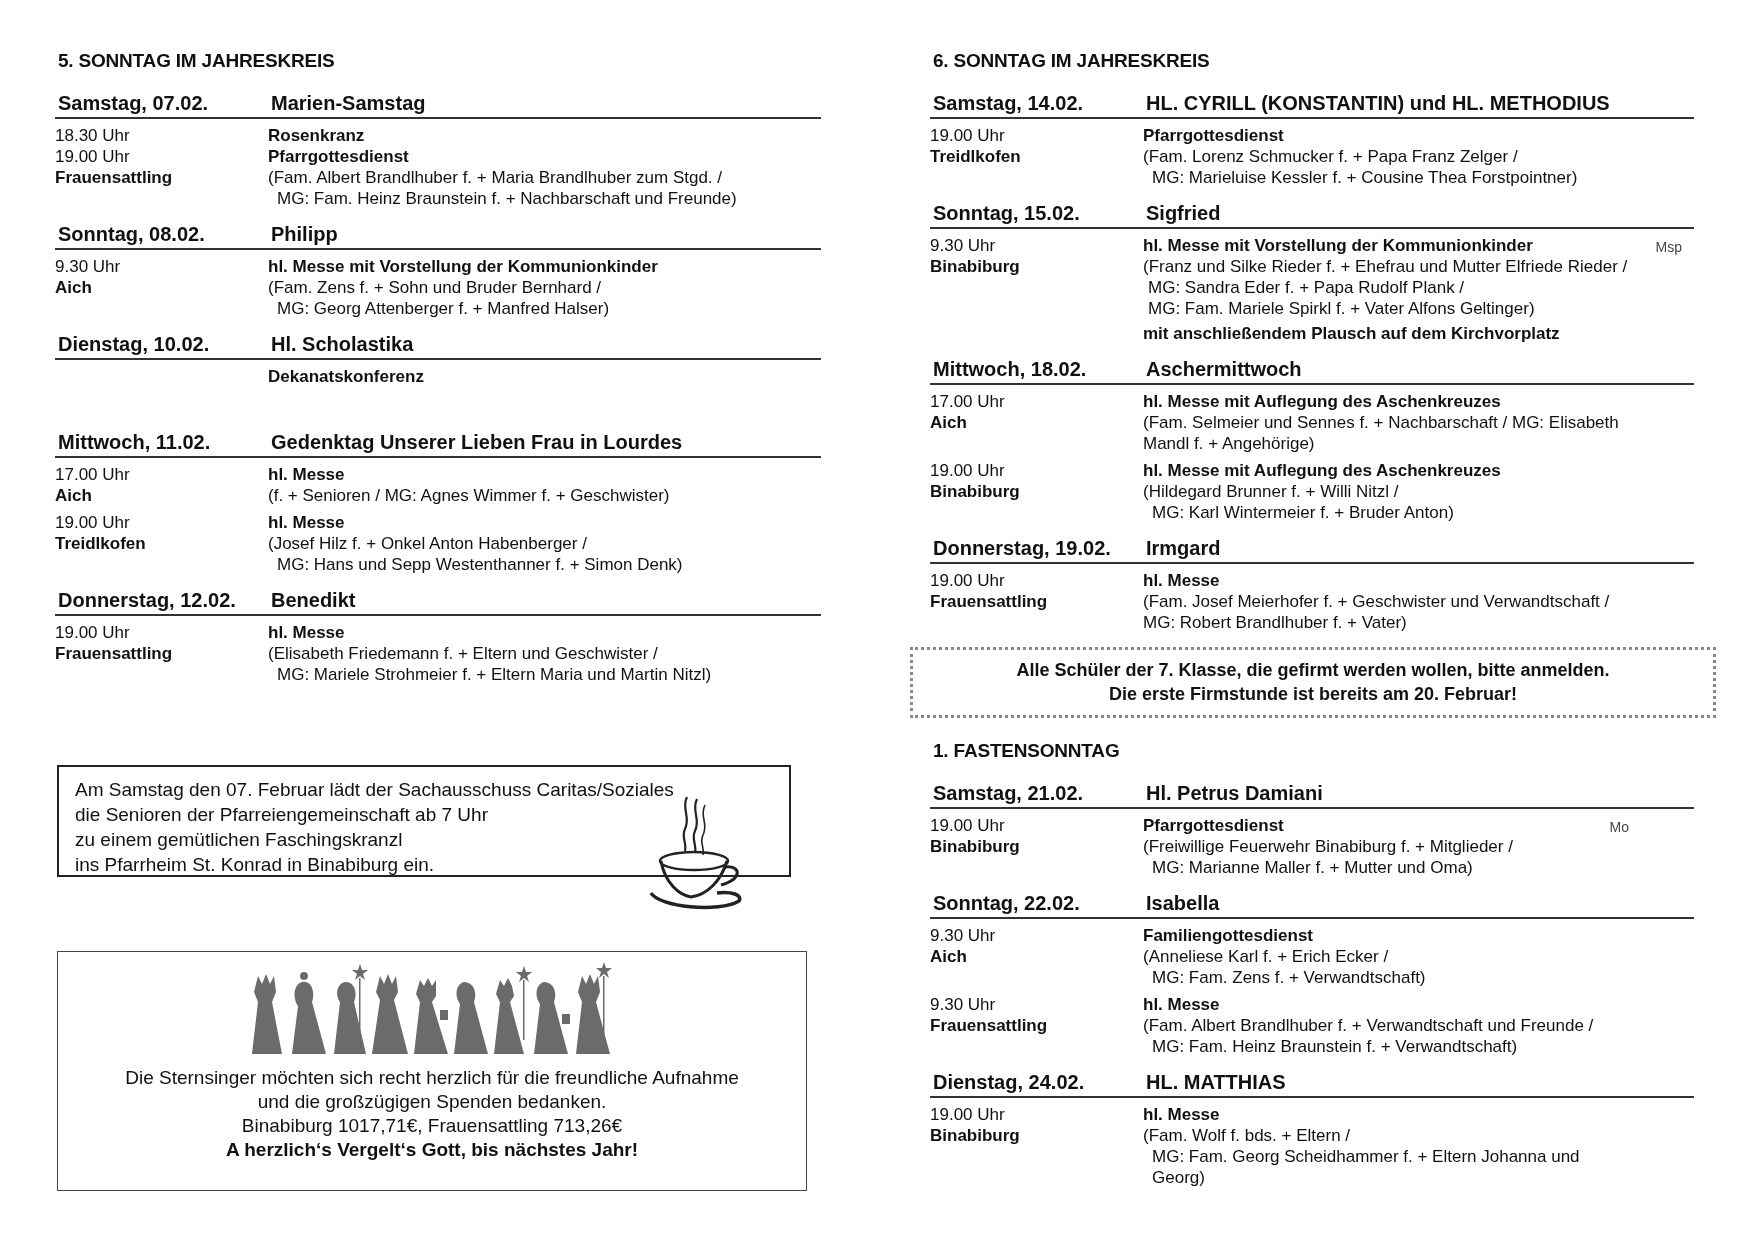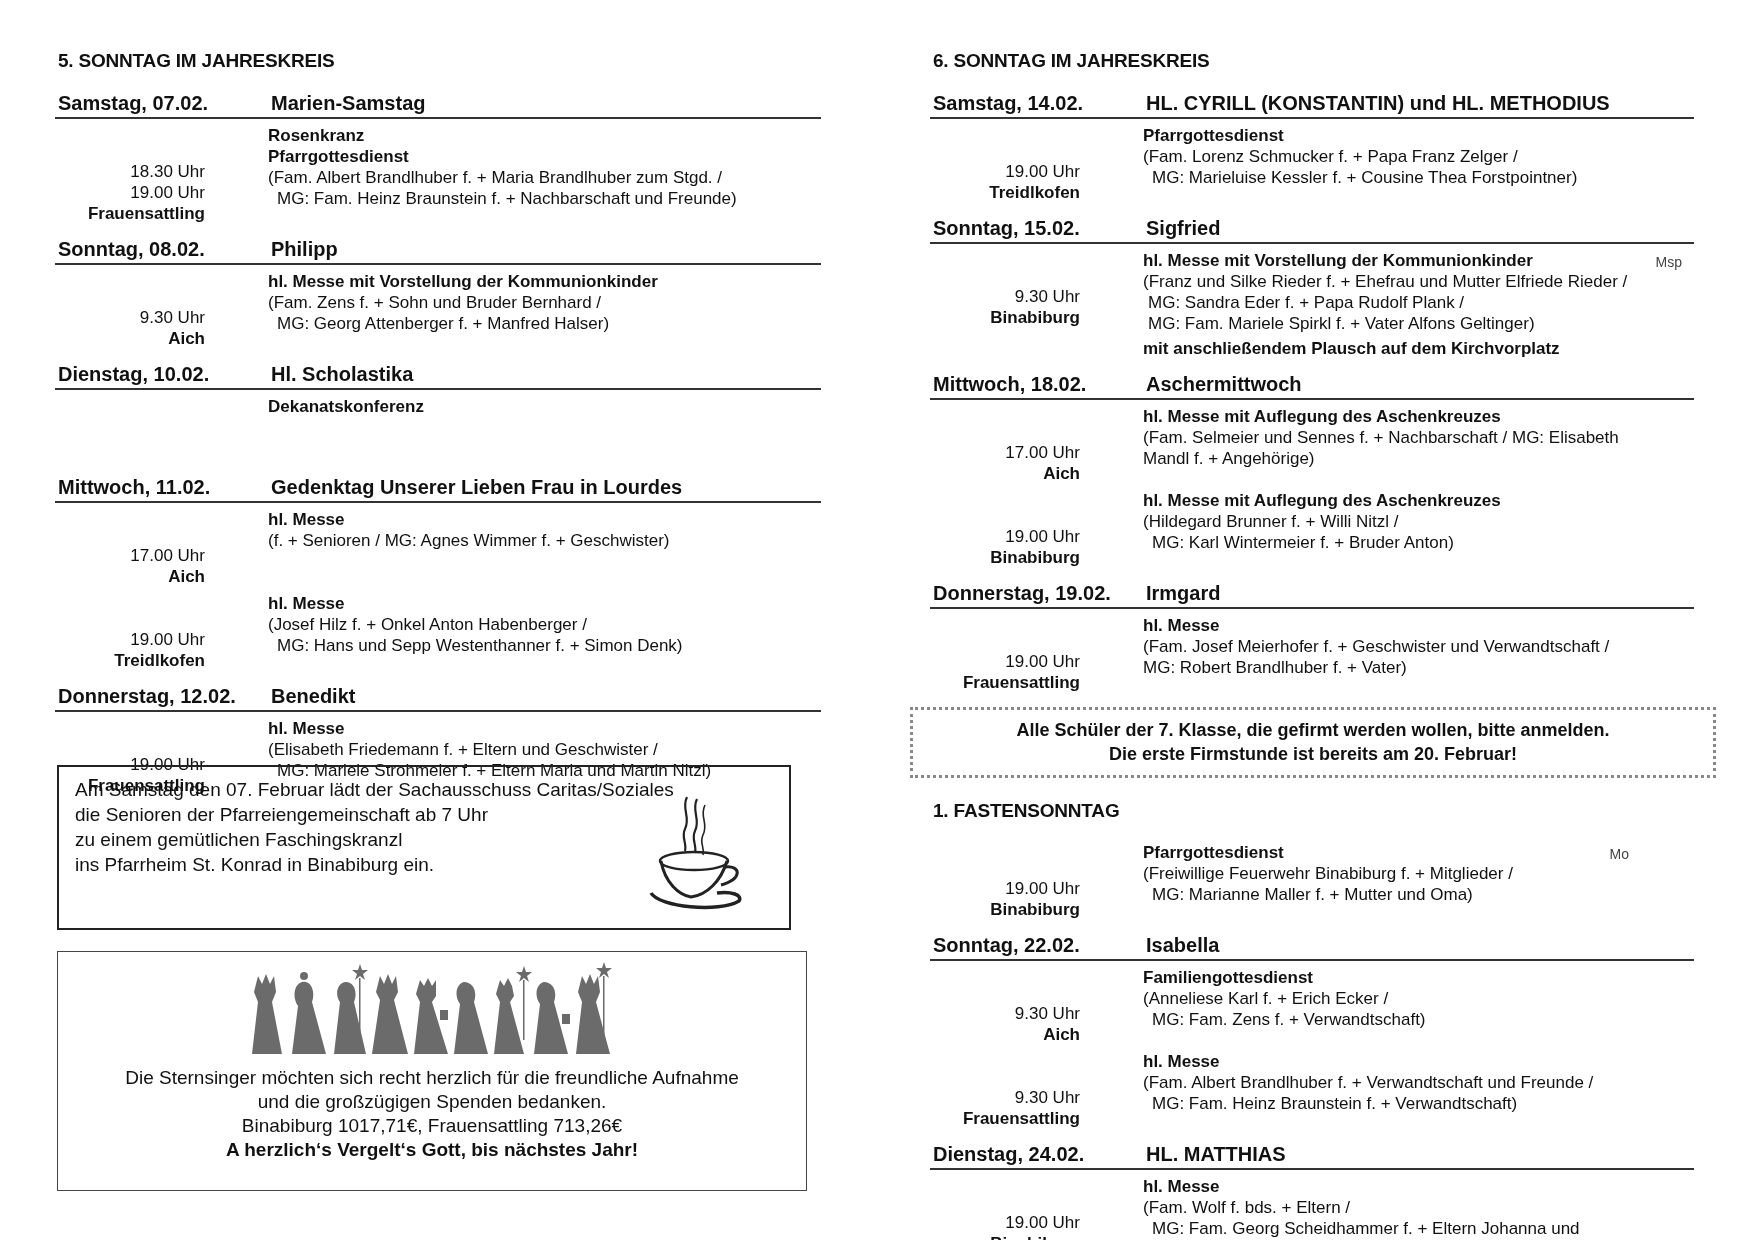--- a/index.html
+++ b/index.html
@@ -7,29 +7,29 @@
          font-family: "Liberation Sans", sans-serif; color: #111; }
   .col { position: absolute; top: 50px; }
   .col-left { left: 55px; width: 766px; }
   .col-right { left: 930px; width: 764px; }
   .section-title { font-weight: bold; font-size: 19px; margin: 0 0 20px 3px; letter-spacing: -0.2px; }
   .day { margin-bottom: 14px; }
   .day-head { display: flex; border-bottom: 2px solid #333; padding: 0 0 2px 3px; font-size: 20px; font-weight: bold; justify-content: space-between; }
   .day-name { width: 213px; flex: none; }
   .day-saint { flex: 1; }
   .entry { display: flex; margin-top: 6px; font-size: 17px; line-height: 21px; }
-  .entry-left { width: 150px; flex: none; text-align: right; margin-top: 36px; }
+  .entry-left { width: 150px; flex: none; text-align: left; }
   .entry-left .place { font-weight: bold; }
   .entry-right { margin-left: 63px; flex: 1; position: relative; }
   .entry-right .svc { font-weight: bold; }
   .entry-right .intent { padding-left: 0; }
   .entry-right .intent .l2 { padding-left: 9px; }
   .entry-right .abbr { position: absolute; right: 12px; top: 2px; font-size: 14px; color: #444; text-align: center; }
   .gap-lg { height: 30px; }
-  .box-coffee { position: absolute; left: 57px; top: 765px; width: 734px; height: 165px;
+  .box-coffee { position: absolute; left: 57px; top: 765px; width: 734px; height: 112px;
                 border: 2px solid #222; box-sizing: border-box; padding: 10px 16px; font-size: 19px; line-height: 25px; }
   .coffee-svg { position: absolute; right: 40px; top: 28px; }
   .box-stern { position: absolute; left: 57px; top: 951px; width: 750px; height: 240px;
                border: 1.5px solid #444; box-sizing: border-box; text-align: center; font-size: 19px; line-height: 24px; }
   .stern-art { margin: 10px auto 0; display: block; }
   .stern-text { margin-top: 8px; }
   .stern-text .bold { font-weight: bold; }
   .box-dotted { border: 3px dotted #888; margin: 8px -22px 22px -20px; padding: 8px 0 9px; text-align: center;
                 font-weight: bold; font-size: 18px; line-height: 24px; }
 </style>
@@ -277,20 +277,24 @@
   </div>
 
   <div class="box-dotted">
     <div>Alle Schüler der 7. Klasse, die gefirmt werden wollen, bitte anmelden.</div>
     <div>Die erste Firmstunde ist bereits am 20. Februar!</div>
   </div>
 
   <div class="section-title">1. FASTENSONNTAG</div>
 
   <div class="day">
+    <div class="day-head">
+      <span class="day-name">Samstag, 21.02.</span>
+      <span class="day-saint">Hl. Petrus Damiani</span>
+    </div>
     <div class="entry">
       <div class="entry-left">
         <div>19.00 Uhr</div>
         <div class="place">Binabiburg</div>
       </div>
       <div class="entry-right">
         <span class="abbr" style="right:65px">Mo</span>
         <div class="svc">Pfarrgottesdienst</div>
         <div>(Freiwillige Feuerwehr Binabiburg f. + Mitglieder /</div>
         <div style="padding-left:9px">MG: Marianne Maller f. + Mutter und Oma)</div>

